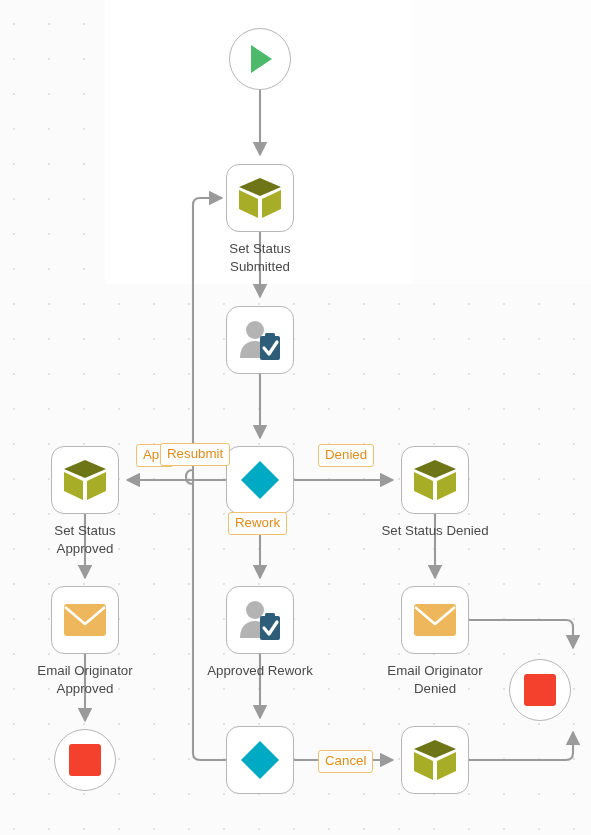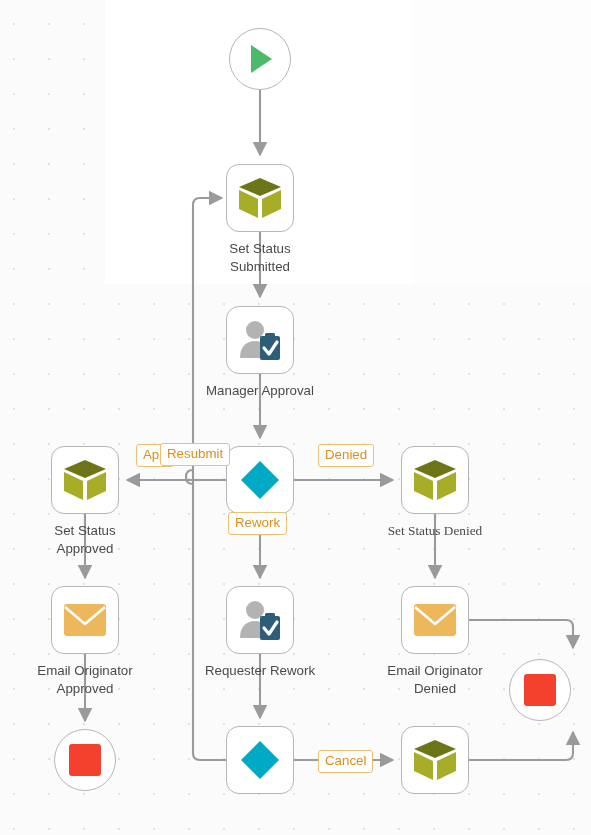--- a/index.html
+++ b/index.html
@@ -242,31 +242,30 @@
       </svg>
     </div>
 
   </div>
 
   <div id="label-layer">
 
     <div class="node-caption" style="left:185px; top:240px; width:150px;">Set Status
 Submitted</div>
 
-    <div class="node-caption" style="left:175px; top:382px; width:170px;">Manager Approval</div>
 
     <div class="node-caption" style="left:10px; top:522px; width:150px;">Set Status
 Approved</div>
 
-    <div class="node-caption" style="left:355px; top:522px; width:160px;font-family:Liberation Serif, serif;">Set Status Denied</div>
+    <div class="node-caption" style="left:355px; top:522px; width:160px;">Set Status Denied</div>
 
     <div class="node-caption" style="left:5px; top:662px; width:160px;">Email Originator
 Approved</div>
 
-    <div class="node-caption" style="left:180px; top:662px; width:160px;">Requester Rework</div>
+    <div class="node-caption" style="left:180px; top:662px; width:160px;">Approved Rework</div>
 
     <div class="node-caption" style="left:355px; top:662px; width:160px;">Email Originator
 Denied</div>
 
 
     <div class="edge-label" style="left:136px; top:444px;">App</div>
 
     <div class="edge-label" style="left:160px; top:443px;">Resubmit</div>
 
     <div class="edge-label" style="left:318px; top:444px;">Denied</div>

